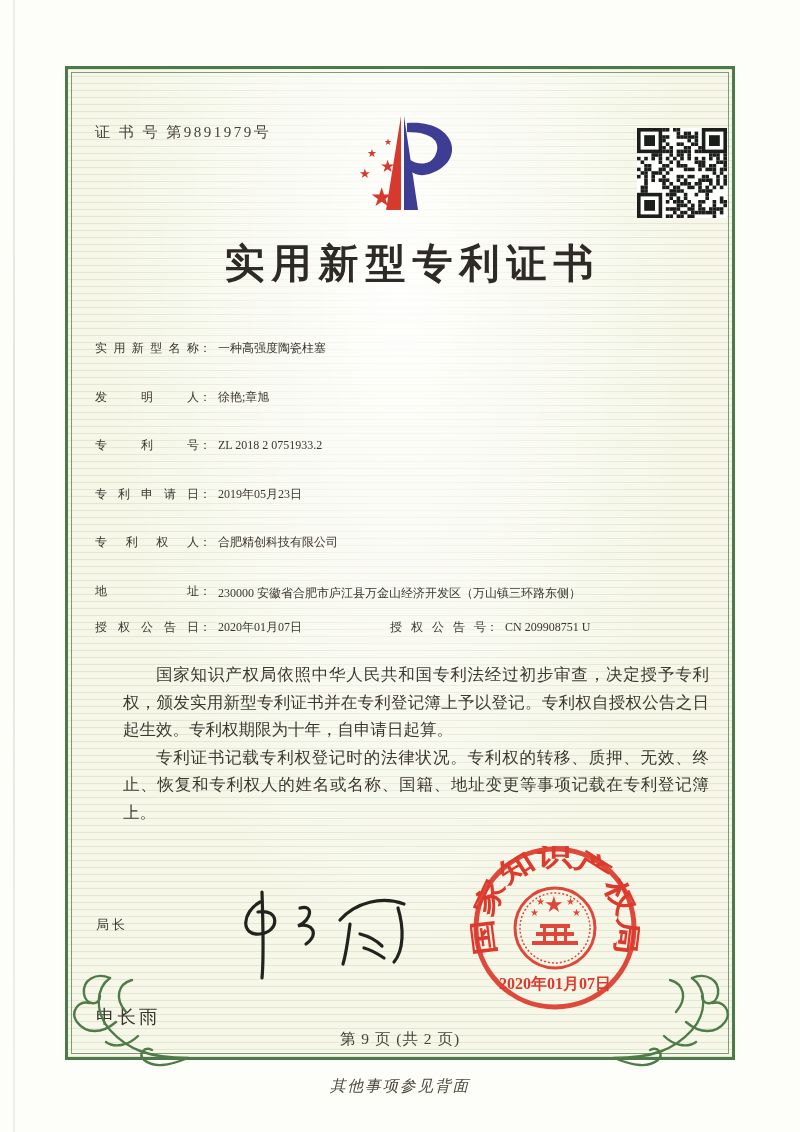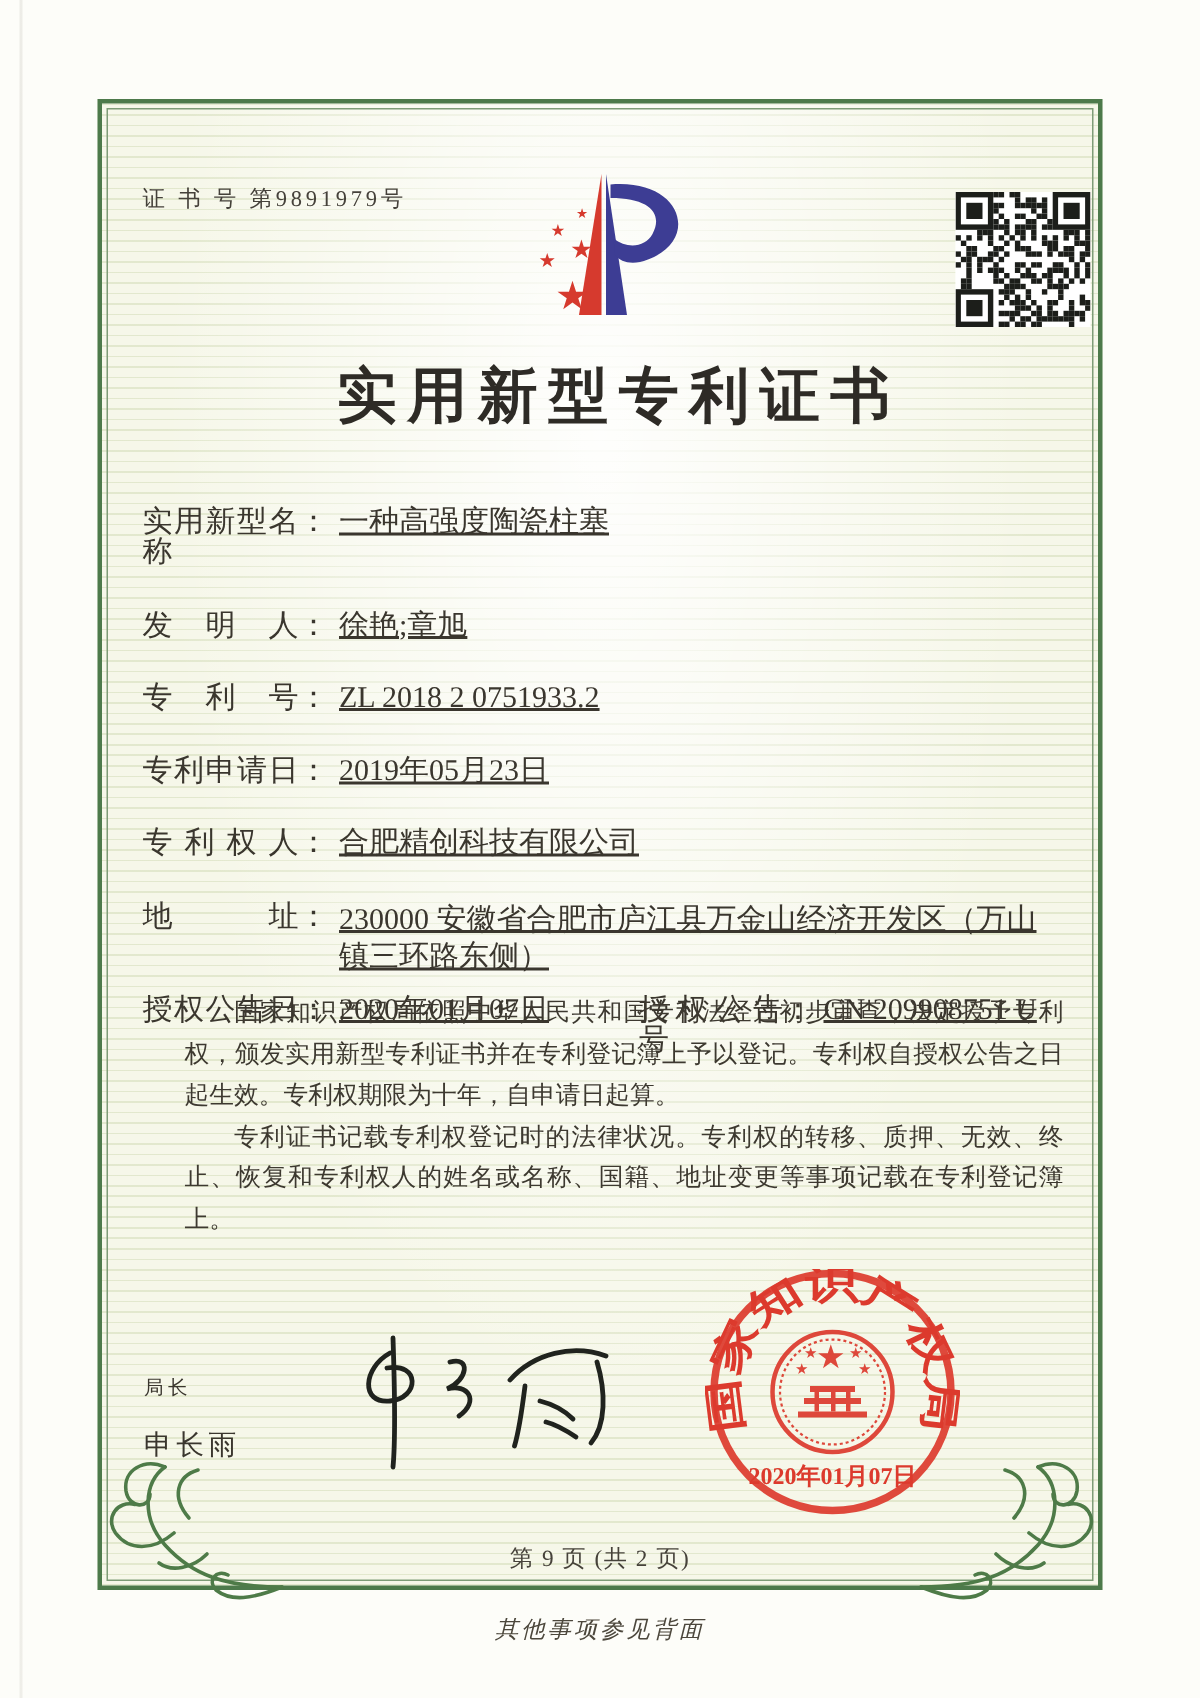--- a/index.html
+++ b/index.html
@@ -35,44 +35,44 @@
     font-size:15px; letter-spacing:2.5px; color:#45413a;
   }
   .logo{ position:absolute; left:337px; top:110px; width:130px; height:108px; }
   .qr{ position:absolute; left:637px; top:128px; width:90px; height:90px; background:#fff; }
   .title{
     position:absolute; left:0; top:236px; width:100%;
     text-align:center; font-size:40px; font-weight:700;
     letter-spacing:7px; color:#2e2b26;padding-left:25px;
   }
   
-  .fields{ position:absolute; left:95px; top:338px; width:616px; font-size:20px; }
+  .fields{ position:absolute; left:95px; top:338px; width:616px; font-size:12px; }
   .frow{ display:flex; align-items:flex-start; margin-bottom:28.5px; line-height:20px; }
   .flabel{
     display:inline-block; width:104px; flex:0 0 104px;
     text-align:justify; text-align-last:justify;
   }
   .fcolon{ flex:0 0 auto; }
-  .fvalue{ margin-left:7px;text-decoration:underline; }
+  .fvalue{ margin-left:7px; }
   .addr-value{ width:478px; line-height:25.5px; }
   .frow-addr{ margin-bottom:11px; }
-  .grant-row{ display:flex; margin-bottom:14px;gap:36px; }
+  .grant-row{ display:flex; margin-bottom:14px; }
   .grant-group1{ display:flex; width:295px; }
   .grant-group2{ display:flex; }
   .grant-group2 .flabel{ width:96px; flex:0 0 96px; }
   
   .notice{
     position:absolute; left:95px; top:661px; width:614px;
     font-size:16.5px; line-height:27.6px; color:#3d3930;
     text-align:justify;
   }
   .notice p{ text-indent:2em;margin-left:28px; }
   
   .signer-title{ position:absolute; left:96px; top:916px; font-size:13px; letter-spacing:3px; }
-  .signer-name{ position:absolute; left:96px; top:950px; font-size:18.5px; letter-spacing:3px; }
+  .signer-name{ position:absolute; left:96px; top:1004px; font-size:18.5px; letter-spacing:3px; }
   .signature{ position:absolute; left:222px; top:882px; width:190px; height:102px; }
   .seal{ position:absolute; left:470px; top:846px; width:170px; height:170px; }
   .page-indicator{
     position:absolute; left:0; top:1029px; width:100%;
     text-align:center; font-size:15.5px; letter-spacing:1px; color:#46423a;
   }
   .back-note{
     position:absolute; left:0; top:1076px; width:100%;
     text-align:center; font-size:15.5px; letter-spacing:2px; color:#4c473c;
     font-style:italic;

